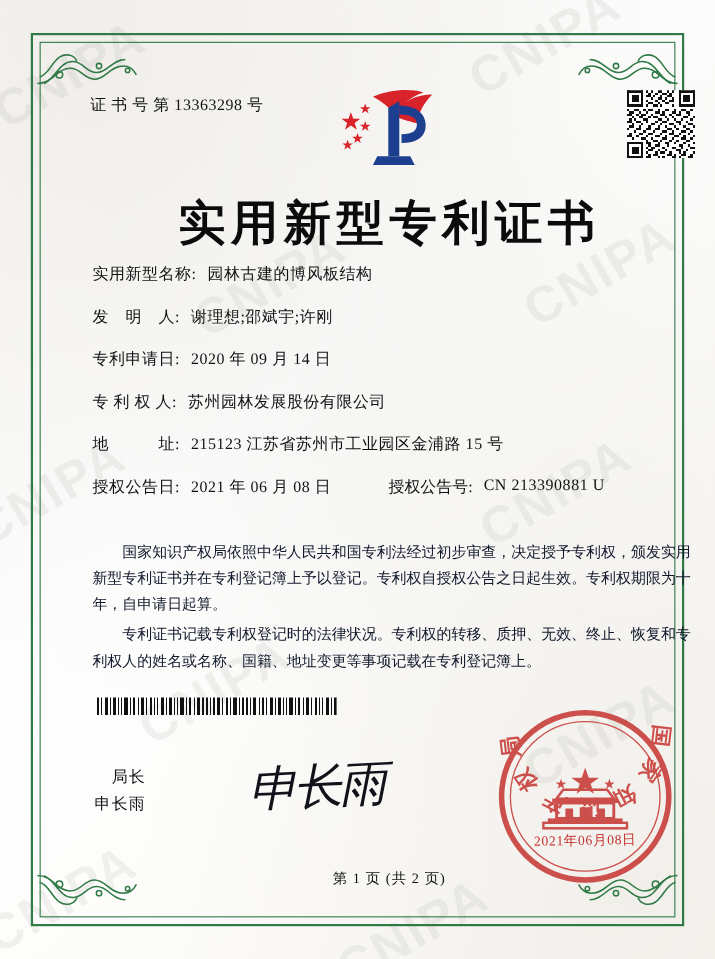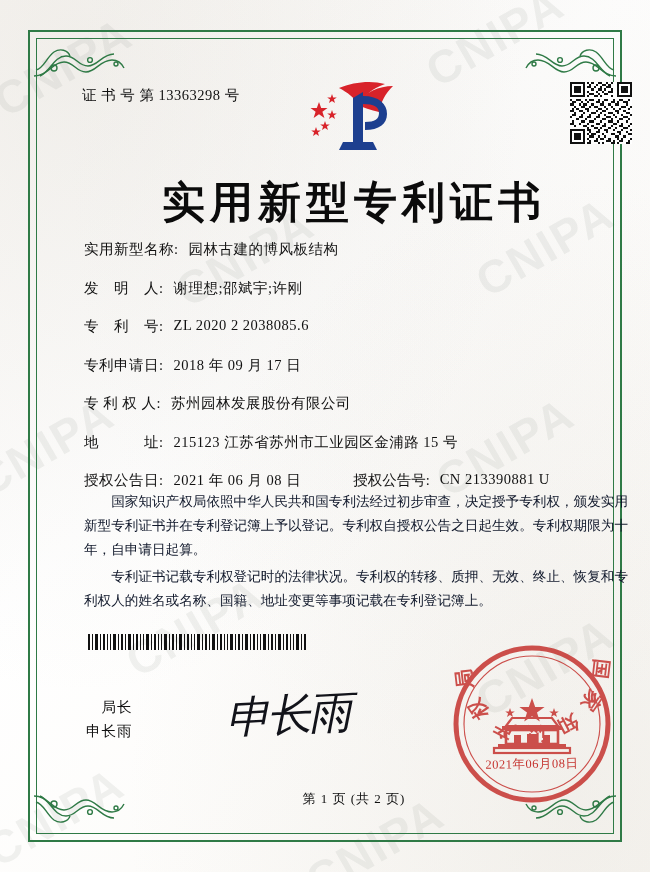--- a/index.html
+++ b/index.html
@@ -509,26 +509,22 @@
     <div class="fields">
       <div class="field-row">
         <span class="field-label">实用新型名称:</span>
         <span class="field-value">园林古建的博风板结构</span>
       </div>
       <div class="field-row">
         <span class="field-label">发　明　人:</span>
         <span class="field-value">谢理想;邵斌宇;许刚</span>
       </div>
       <div class="field-row">
-        <span class="field-label">专　利　号:</span>
-        <span class="field-value">ZL 2020 2 2038085.6</span>
-      </div>
-      <div class="field-row">
         <span class="field-label">专利申请日:</span>
-        <span class="field-value">2018 年 09 月 17 日</span>
+        <span class="field-value">2020 年 09 月 14 日</span>
       </div>
       <div class="field-row">
         <span class="field-label">专 利 权 人:</span>
         <span class="field-value">苏州园林发展股份有限公司</span>
       </div>
       <div class="field-row">
         <span class="field-label">地　　　址:</span>
         <span class="field-value">215123 江苏省苏州市工业园区金浦路 15 号</span>
       </div>
       <div class="field-row dual">

